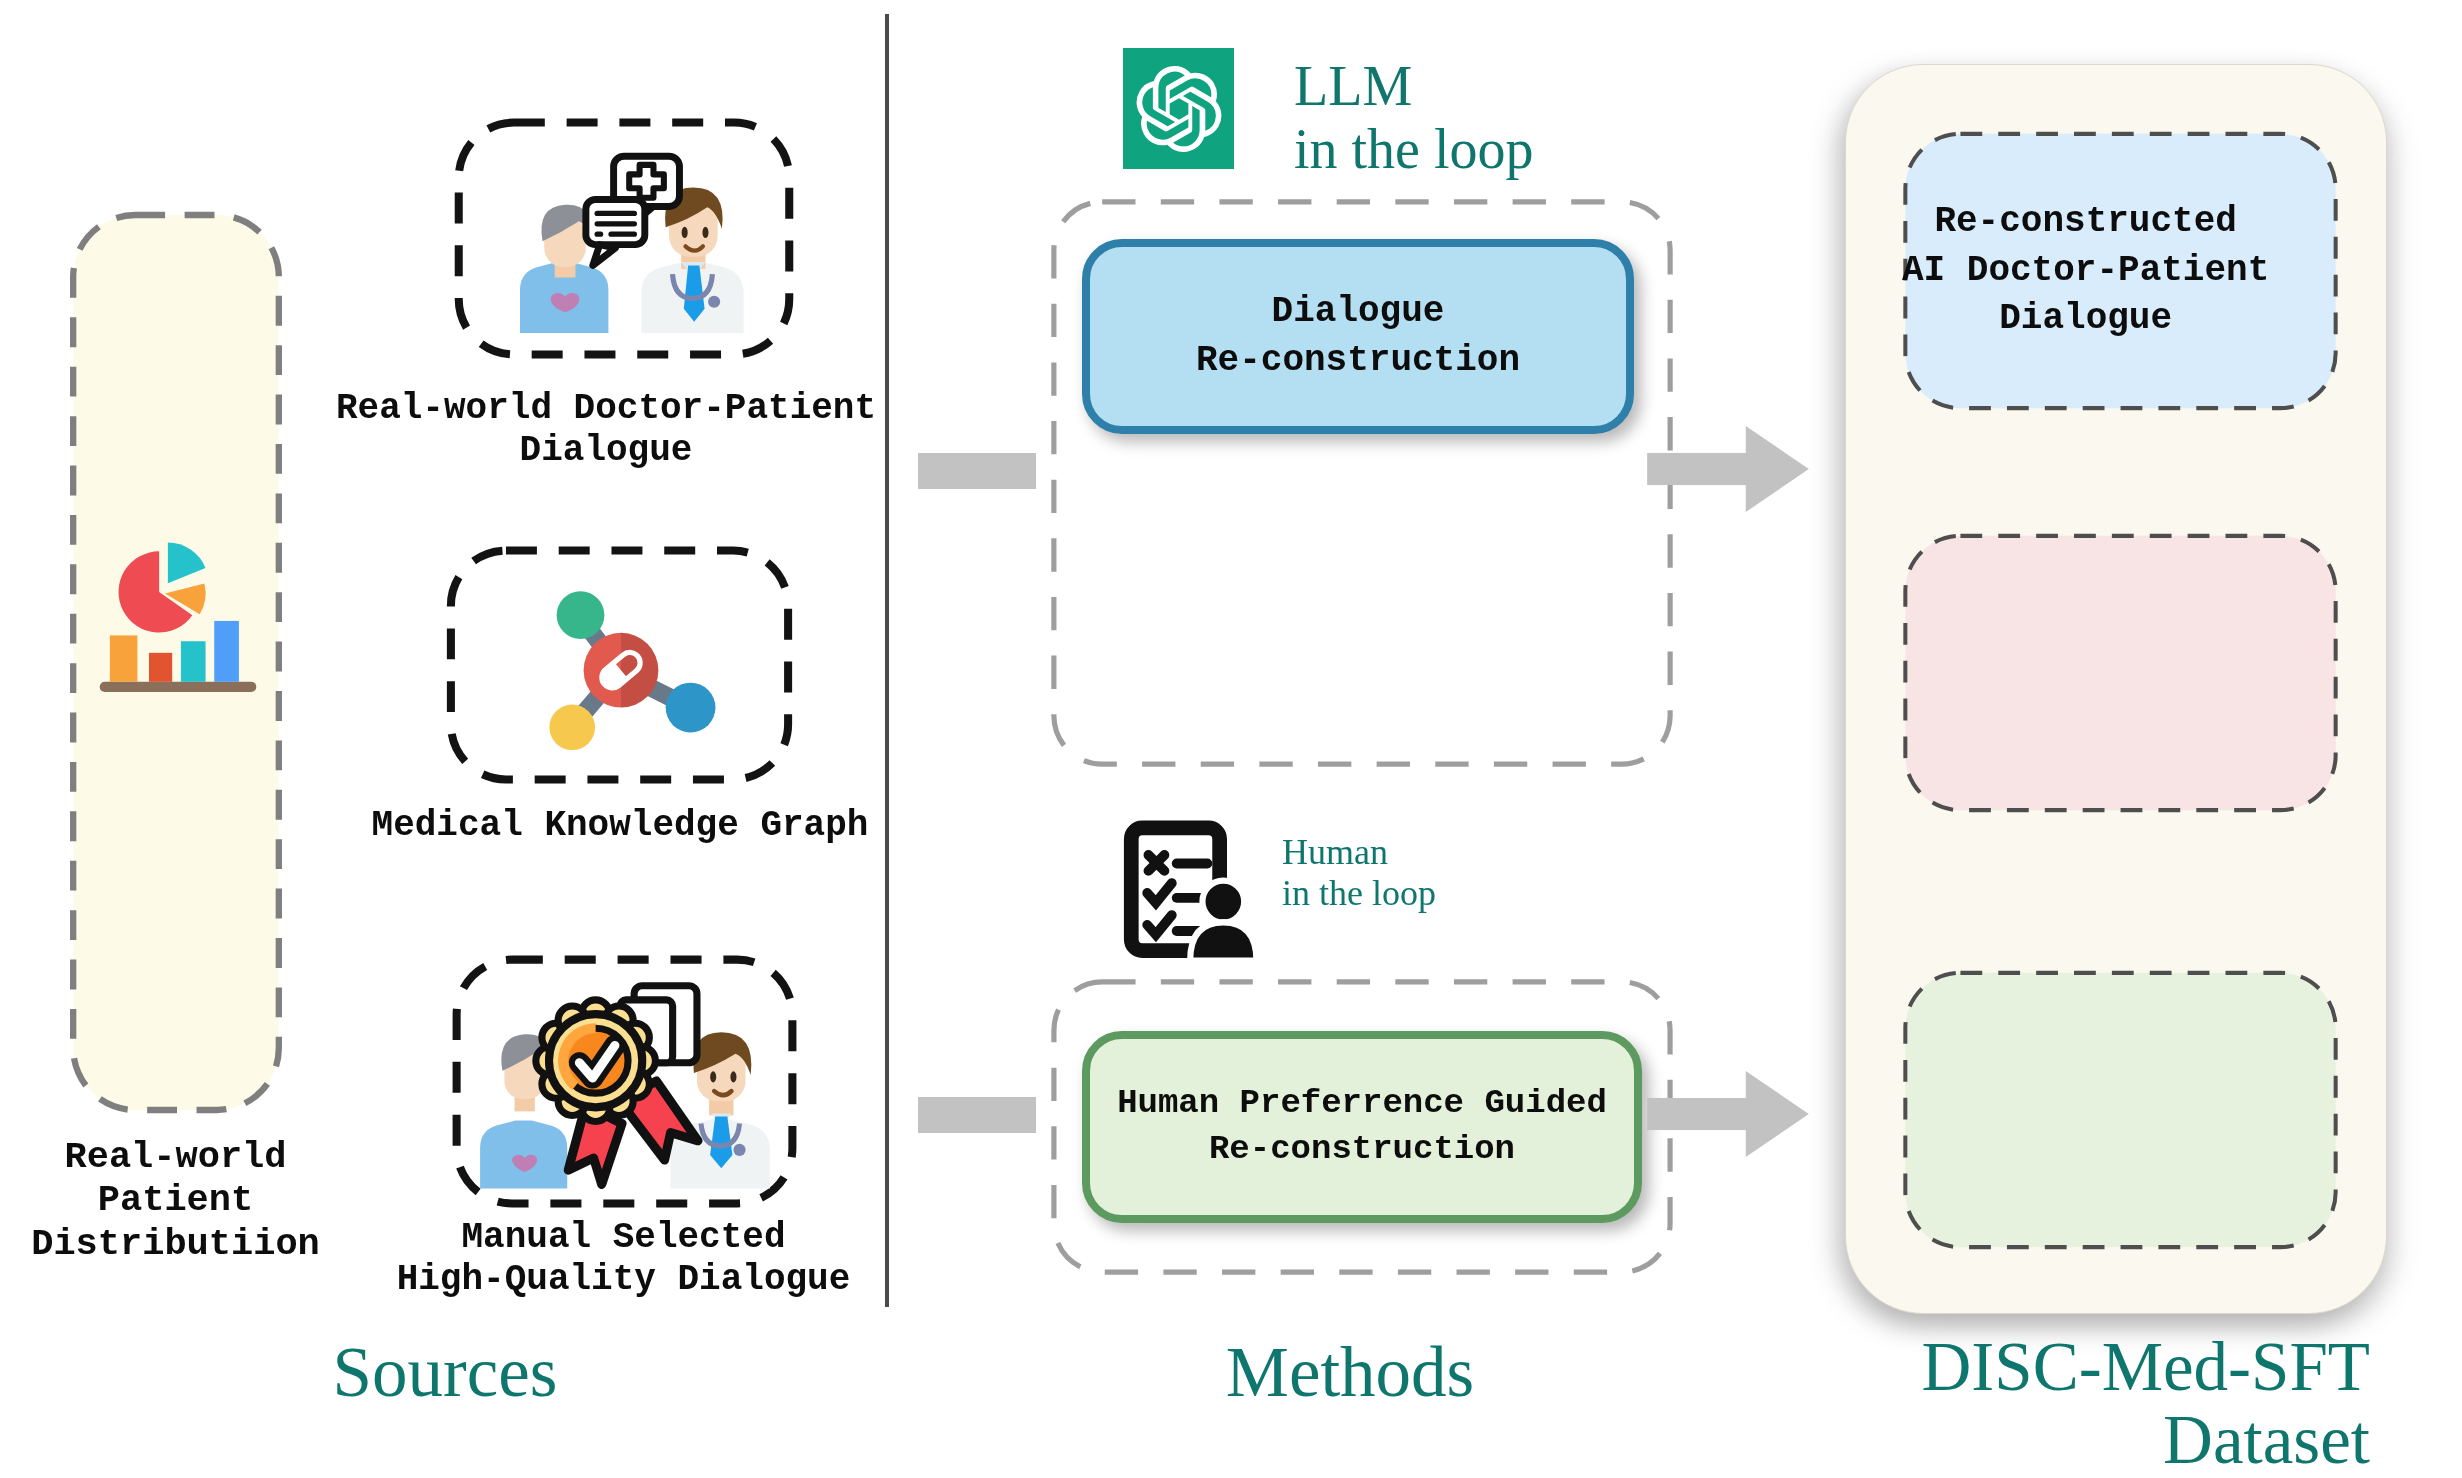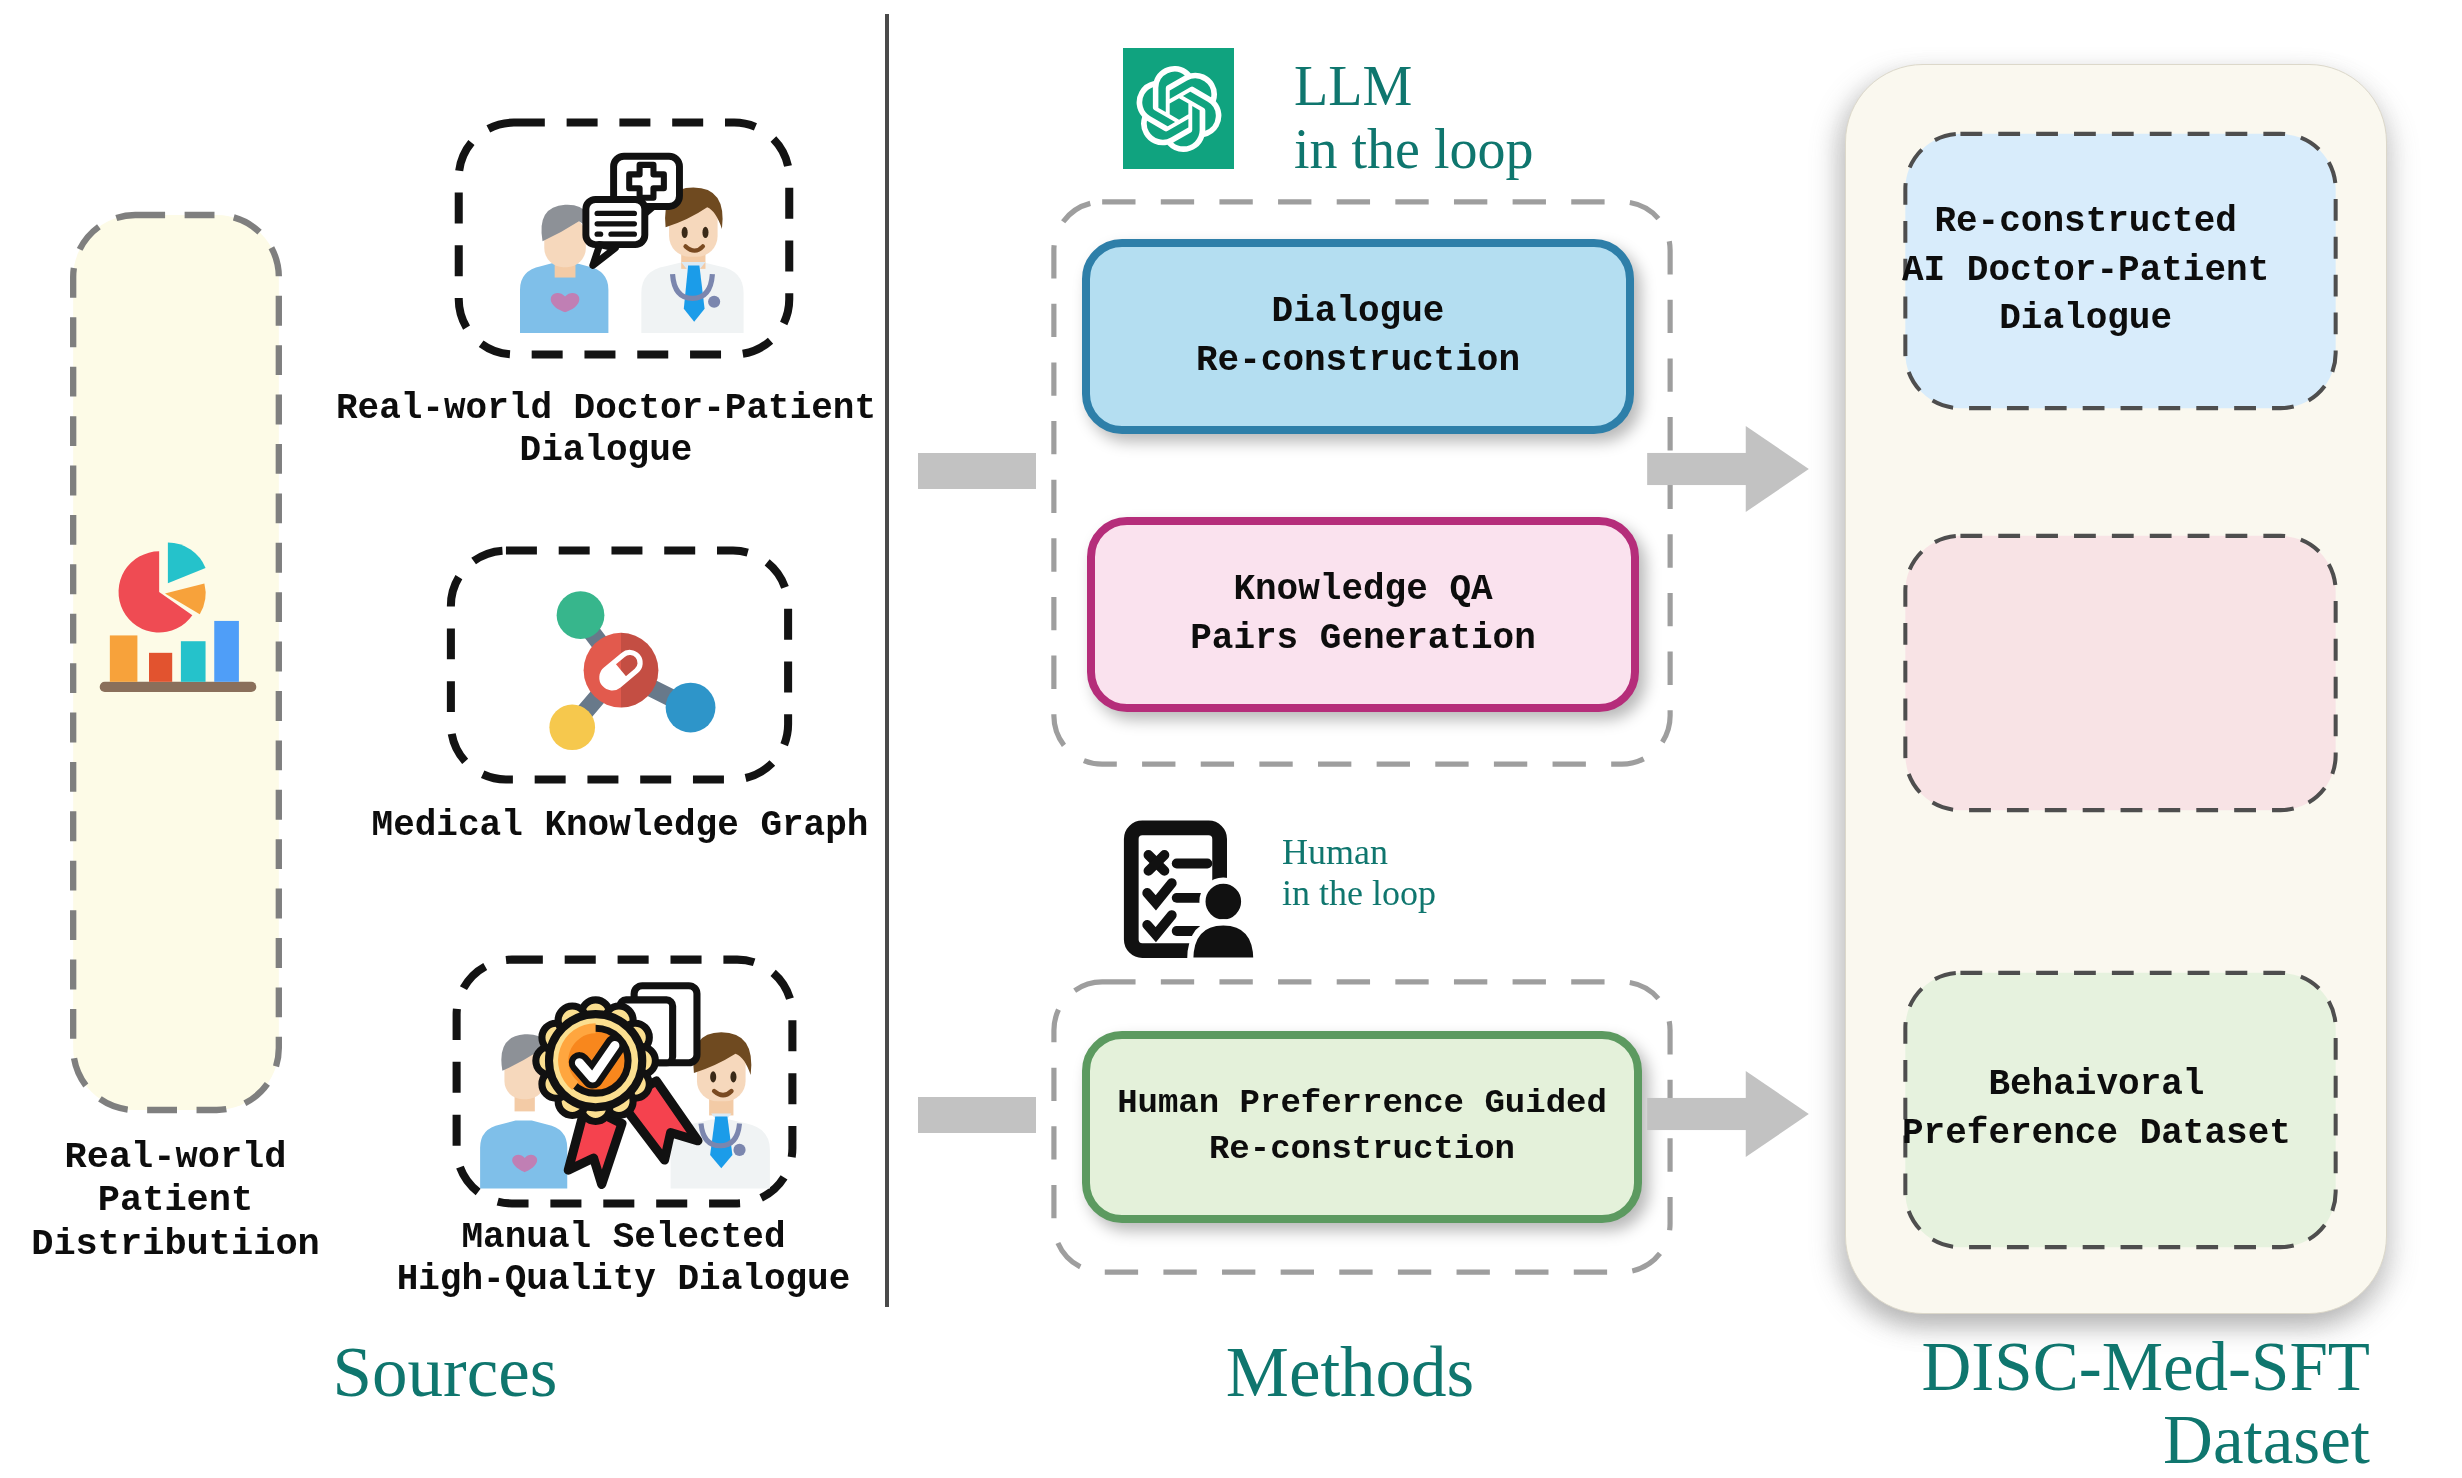--- a/index.html
+++ b/index.html
@@ -179,24 +179,20 @@
 
   <svg class="abs" style="left:1051px;top:199px" width="622" height="568" viewBox="0 0 1082 988">
     <rect x="5" y="5" width="1072" height="978" rx="84" fill="none" stroke="#9e9e9e" stroke-width="9" stroke-dasharray="58 44"></rect>
   </svg>
 
   <div class="abs mbox blue" style="left:1082px;top:239px;width:552px;height:195px">
     <div class="mono" style="font-size:36px;line-height:1.35">Dialogue
 Re-construction</div>
   </div>
 
-  <div class="abs mbox pink" style="left:1087px;top:517px;width:552px;height:195px">
-    <div class="mono" style="font-size:36px;line-height:1.35">Knowledge QA
-Pairs Generation</div>
-  </div>
 
   <svg class="abs" style="left:1119px;top:820px" width="135" height="141" viewBox="0 0 110 114">
     <rect x="10" y="6" width="72" height="100" rx="9" fill="#ffffff" stroke="#111111" stroke-width="12"></rect>
     <g stroke="#111111" stroke-width="8" stroke-linecap="round" fill="none">
       <path d="M24,28 l13,13"></path>
         <path d="M37,28 l-13,13"></path>
       <path d="M23,59 l7,8 13,-16"></path>
       <path d="M23,85 l7,8 13,-16"></path>
       <path d="M47,35 h25"></path>
         <path d="M47,63 h25"></path>
@@ -242,22 +238,18 @@
 Dialogue</div>
   </div>
 
   <svg class="abs" style="left:1902px;top:533px" width="437" height="280" viewBox="0 0 760 488">
     <rect x="5" y="5" width="750" height="478" rx="96" fill="#f8e3e5" stroke="#4e4e4e" stroke-width="7" stroke-dasharray="38 28"></rect>
   </svg>
 
   <svg class="abs" style="left:1902px;top:970px" width="437" height="280" viewBox="0 0 760 488">
     <rect x="5" y="5" width="750" height="478" rx="96" fill="#e6f2de" stroke="#4e4e4e" stroke-width="7" stroke-dasharray="38 28"></rect>
   </svg>
-  <div class="abs boxlabel" style="left:1902px;top:970px;width:437px;height:280px">
-    <div class="mono" style="font-size:36px;line-height:1.35">Behaivoral
-Preference Dataset</div>
-  </div>
 
   <div class="abs serif" style="left:1870px;top:1331px;width:500px;font-size:69px;line-height:1.06;text-align:right">DISC-Med-SFT
 Dataset</div>
 
 </div>
 
 
 </body></html>

